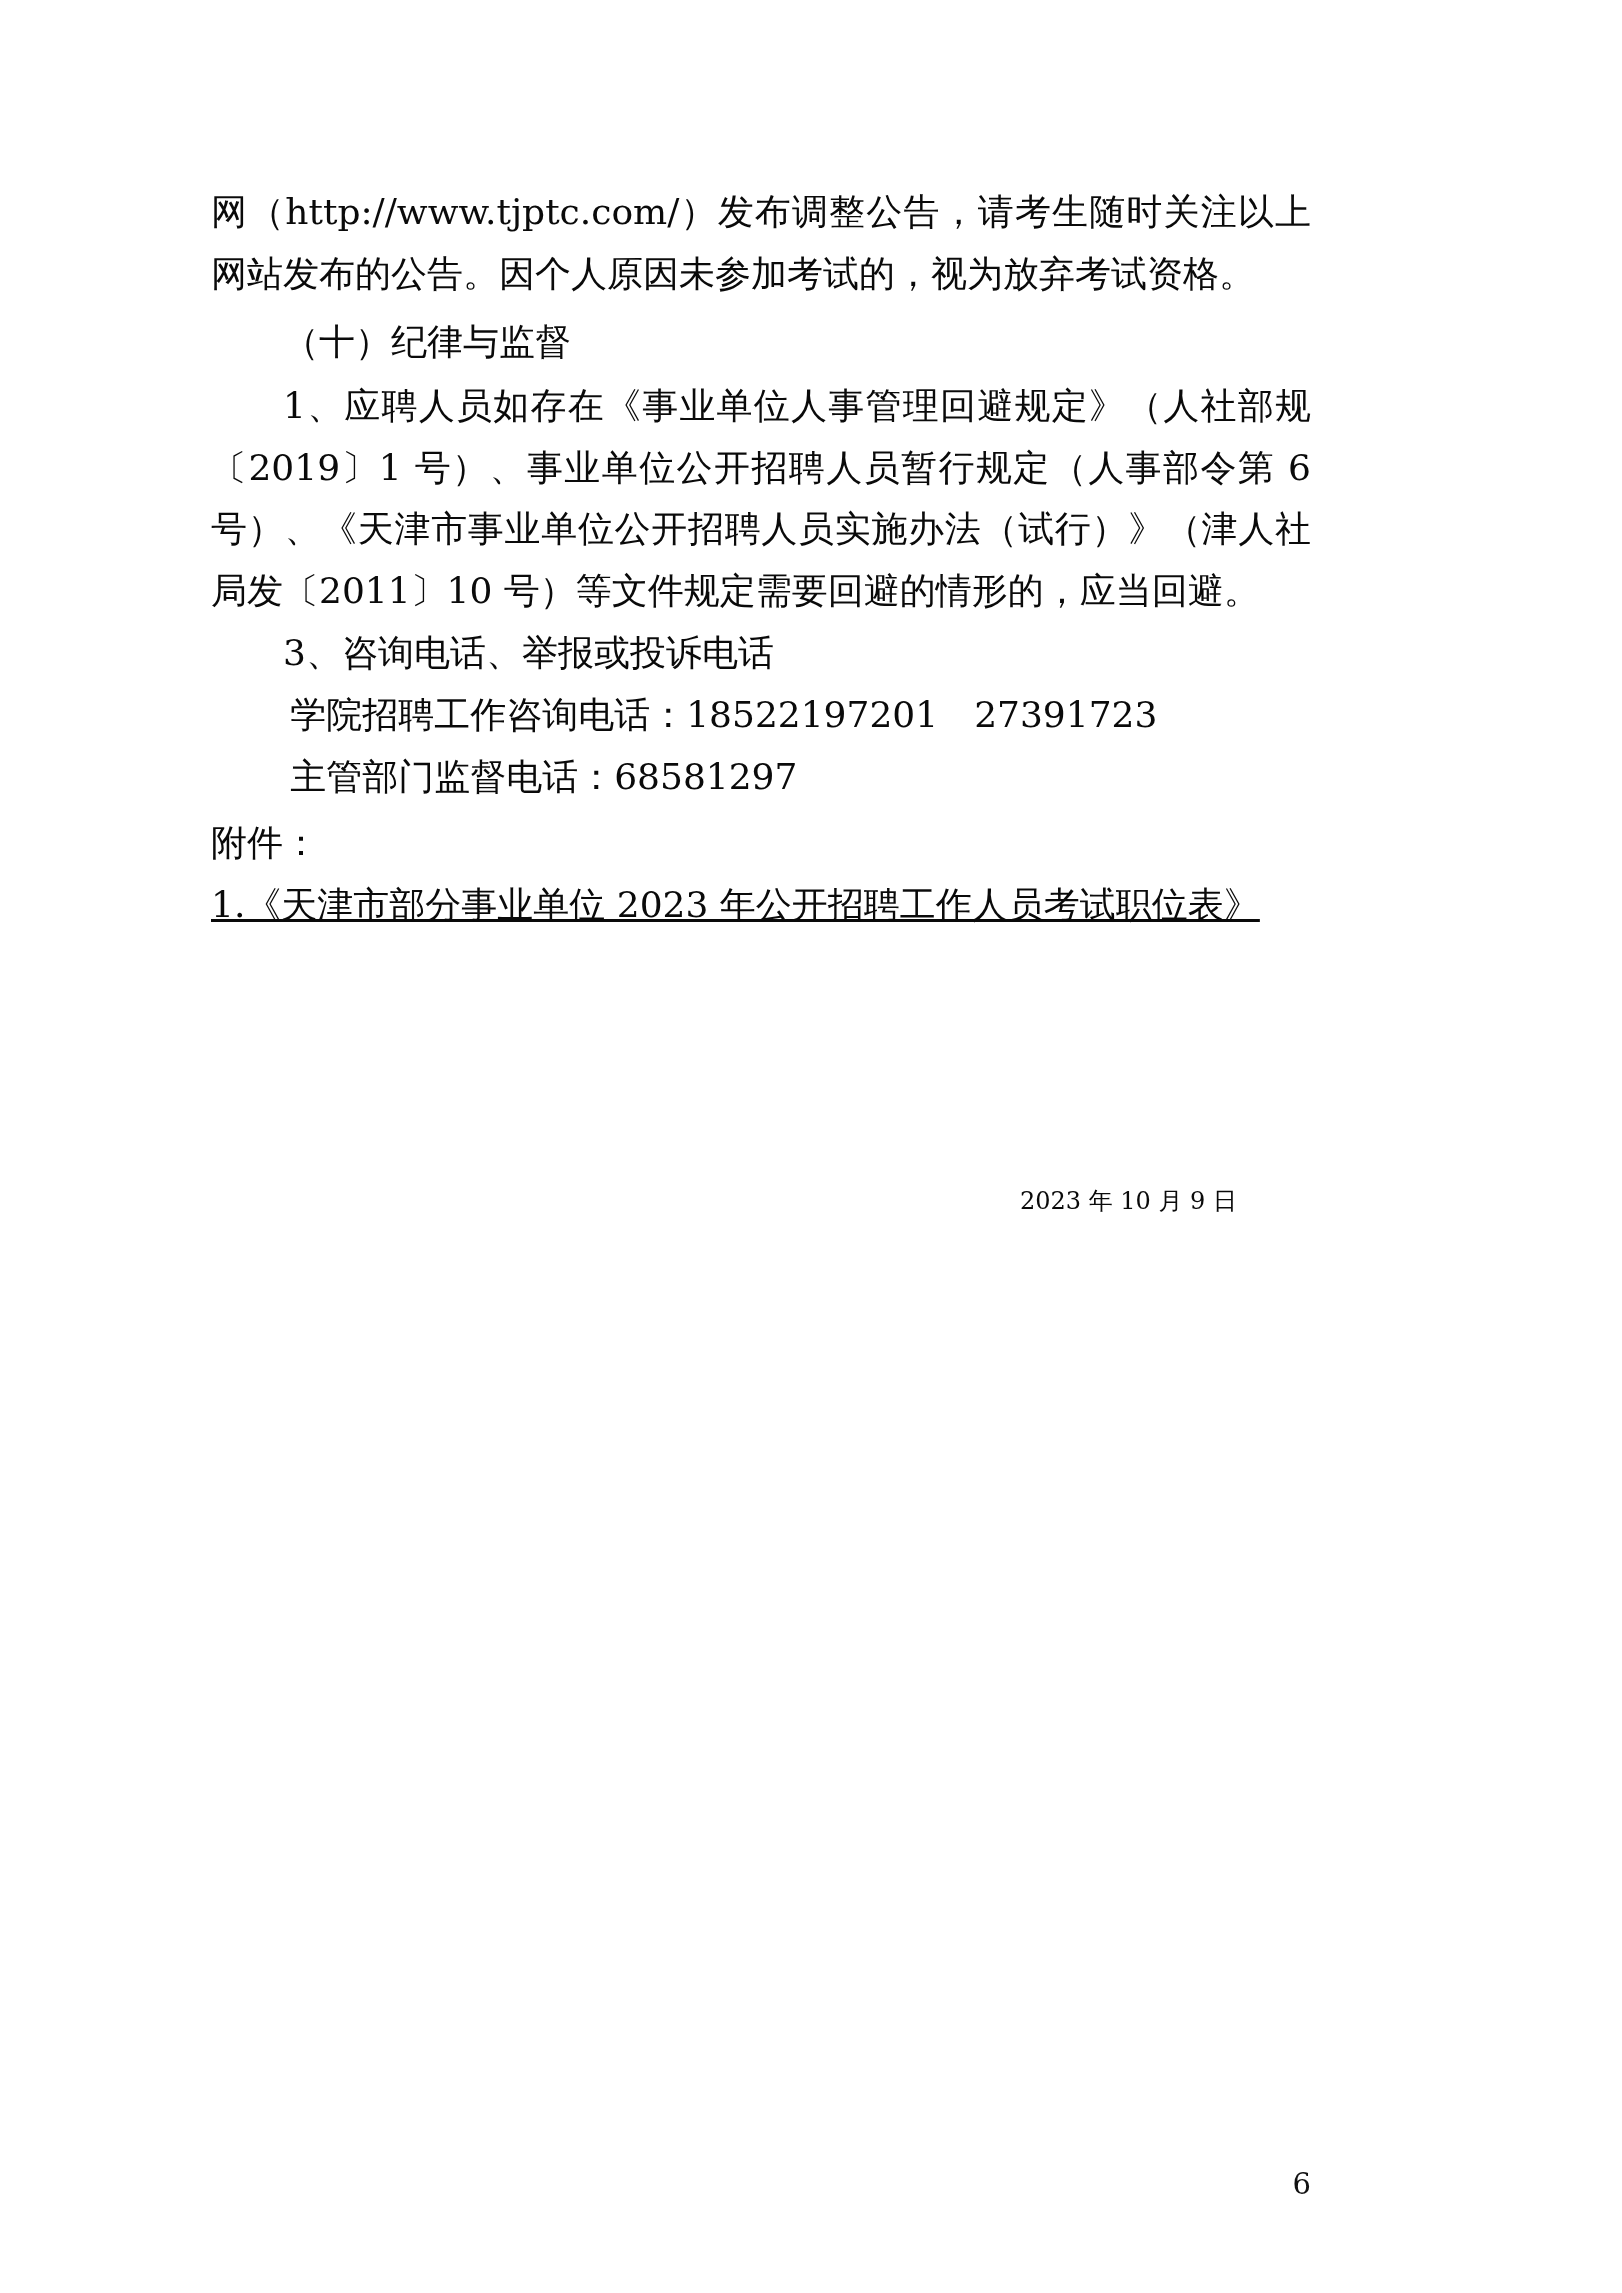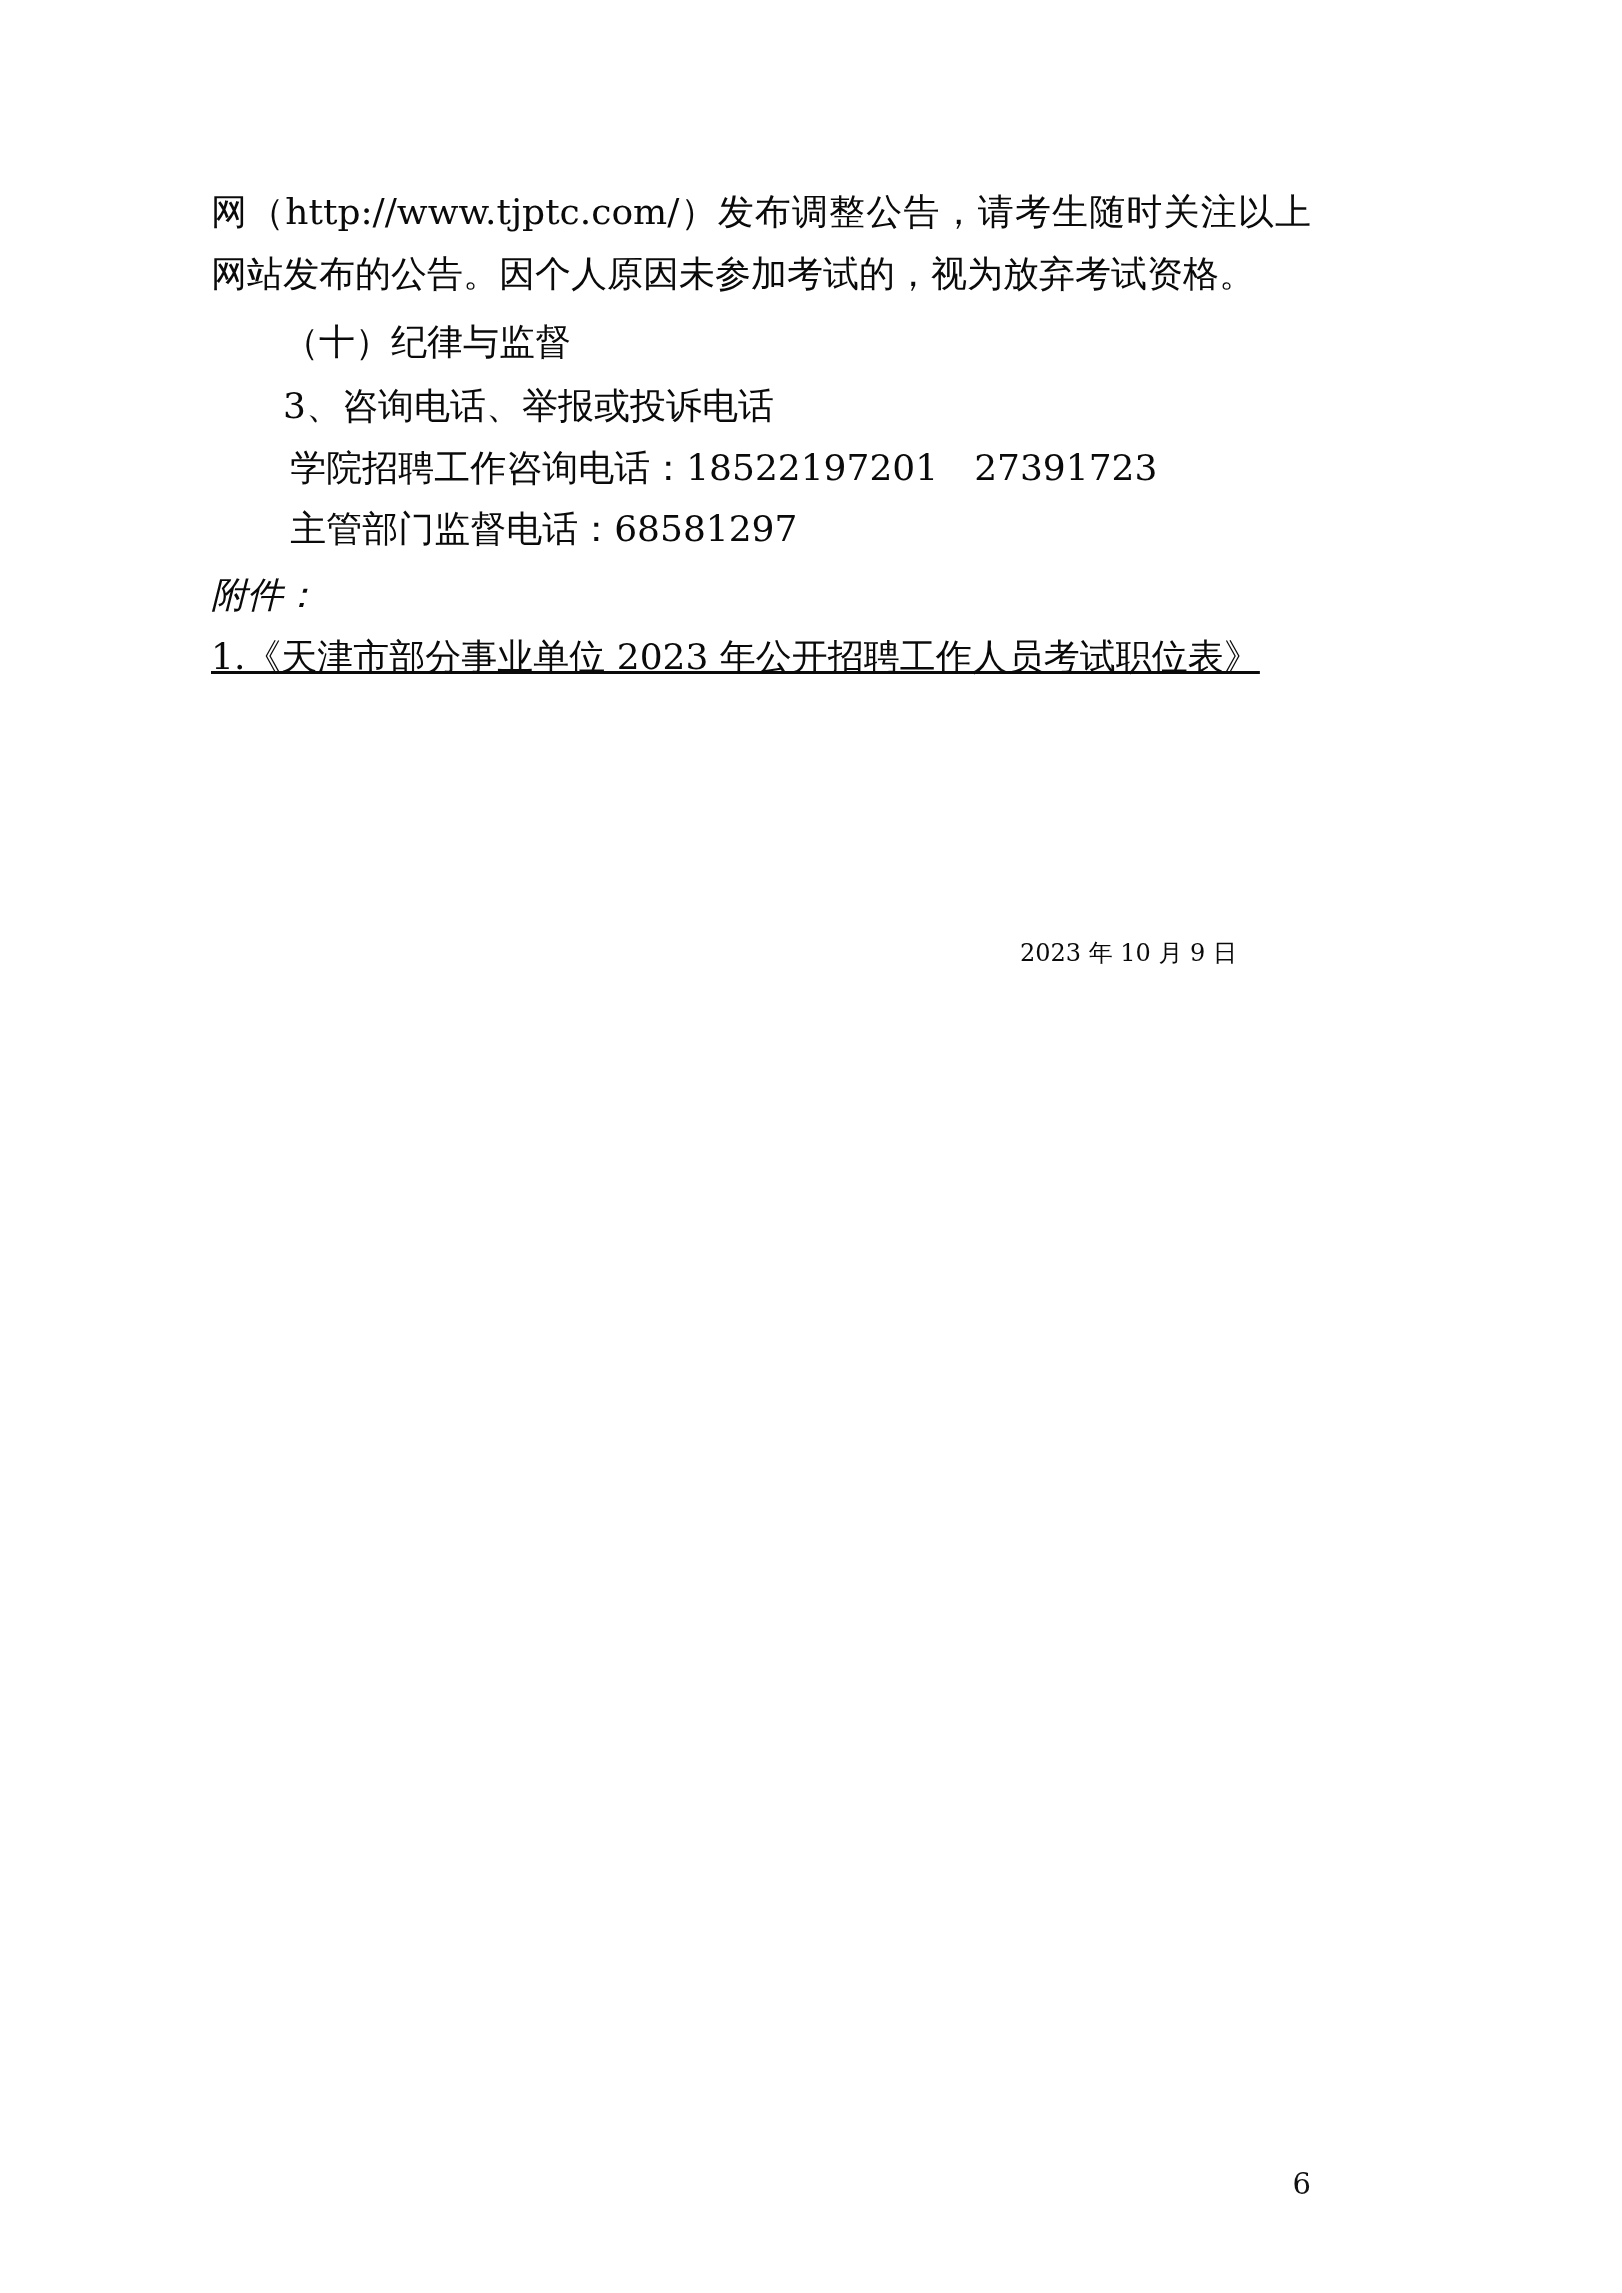--- a/index.html
+++ b/index.html
@@ -40,21 +40,20 @@
     font-weight: normal;
     margin-top: 5.9px;
     margin-bottom: 2px;
   }
   .sub-line {
     text-indent: 2.2em;
   }
   .attach-head {
     text-indent: 0;
     margin-top: 3.9px;
-    font-style: italic;
   }
   .attach-item {
     text-indent: 0;
     text-decoration: underline;
   }
   .date-line {
     margin-top: 245px;
     text-align: right;
     padding-right: 74px;
     font-size: 24px;
@@ -71,20 +70,21 @@
 </head>
 <body>
 
 <div class="page">
   <div class="doc-body">
 
     <p class="p-noindent">网（http://www.tjptc.com/）发布调整公告，请考生随时关注以上网站发布的公告。因个人原因未参加考试的，视为放弃考试资格。</p>
 
     <p class="heading">（十）纪律与监督</p>
 
+    <p class="p-indent">1、应聘人员如存在《事业单位人事管理回避规定》（人社部规〔2019〕1 号）、事业单位公开招聘人员暂行规定（人事部令第 6 号）、《天津市事业单位公开招聘人员实施办法（试行）》（津人社局发〔2011〕10 号）等文件规定需要回避的情形的，应当回避。</p>
 
 
     <p class="p-indent">3、咨询电话、举报或投诉电话</p>
 
     <p class="sub-line">学院招聘工作咨询电话：18522197201　27391723</p>
 
     <p class="sub-line">主管部门监督电话：68581297</p>
 
     <p class="attach-head">附件：</p>
 

